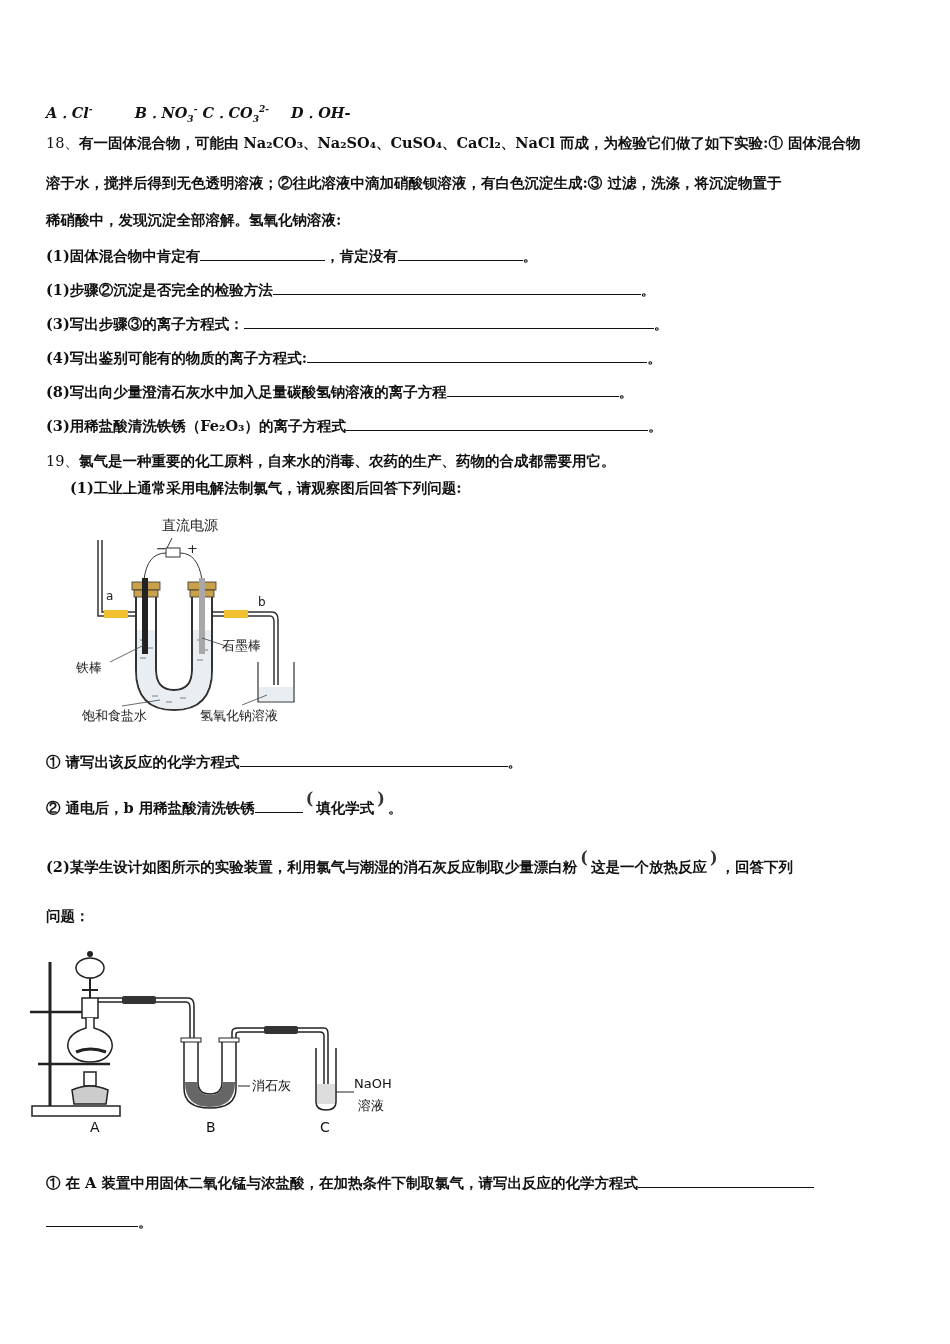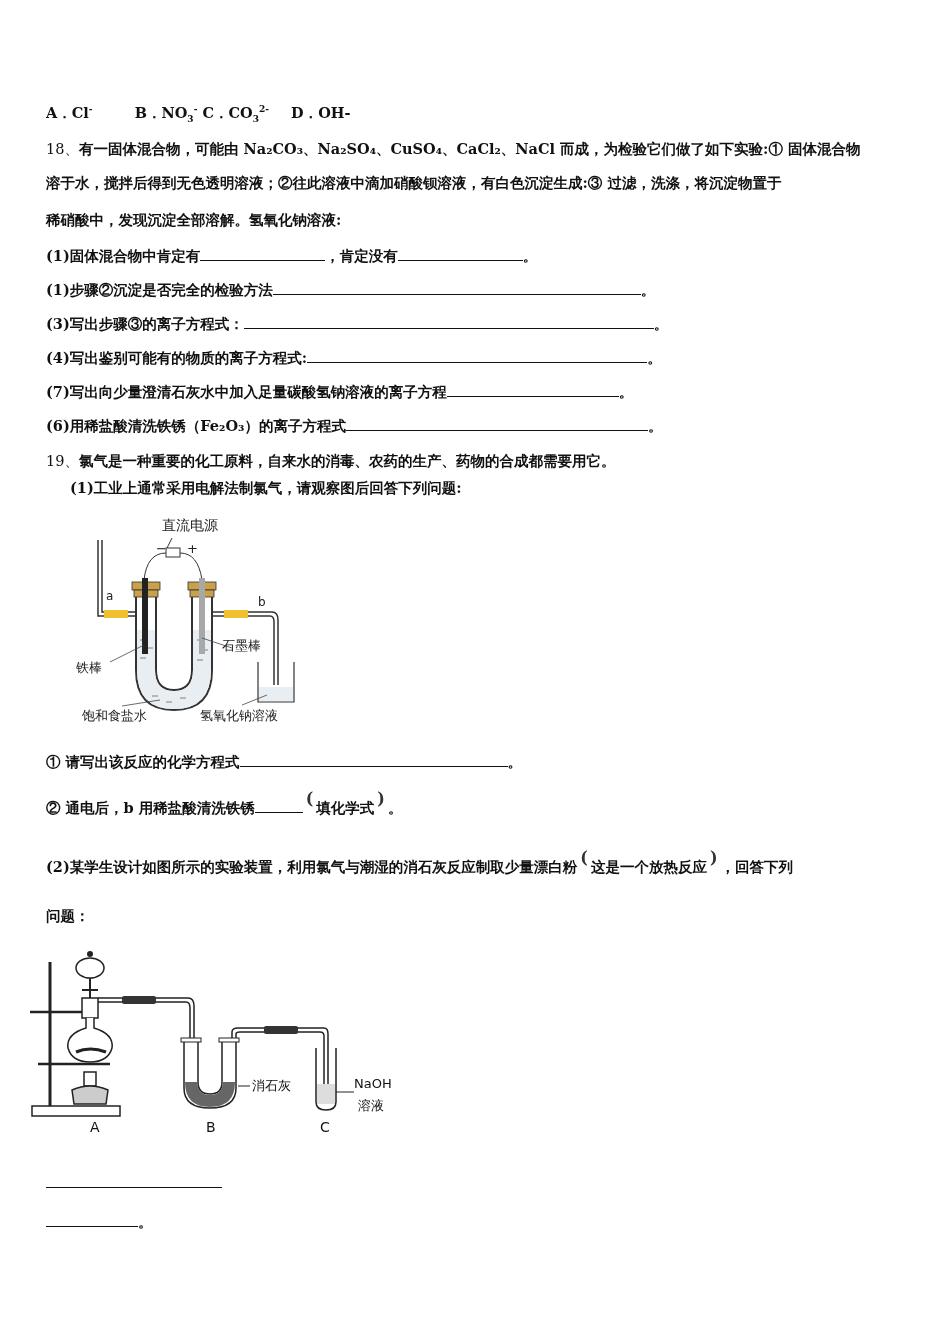--- a/index.html
+++ b/index.html
@@ -12,52 +12,52 @@
     .b { font-weight: bold; }
     .blank { display: inline-block; border-bottom: 1.3px solid #111; height: 14px; vertical-align: baseline; }
     sub, sup { font-size: 9px; line-height: 0; }
     .paren { font-size: 16px; position: relative; top: -9px; padding: 0 3px; color: #333; }
     .fig { position: absolute; }
     .fig svg text { font-family: "DejaVu Sans", sans-serif; }
   </style>
 </head>
 <body>
 
-<div class="line b" style="top:103px;">
+<div class="line b" style="top:103px;font-style:italic;">
   <span><span>A．</span><span>Cl</span><sup>-</sup></span>
   <span style="display:inline-block;width:32px"></span>
   <span><span>B．</span><span>NO</span><sub>3</sub><sup>-</sup></span>
   <span><span>C．</span><span>CO</span><sub>3</sub><sup>2-</sup></span>
   <span style="display:inline-block;width:12px"></span>
   <span><span>D．</span><span>OH-</span></span>
 </div>
 
-<div class="line" style="top:139px;">
+<div class="line" style="top:133px;">
   <span>18、</span><span class="b">有一固体混合物，可能由 </span><span class="b">Na₂CO₃、Na₂SO₄、CuSO₄、CaCl₂、NaCl</span><span class="b"> 而成，为检验它们做了如下实验:① 固体混合物</span>
 </div>
 <div class="line b" style="top:173px;">溶于水，搅拌后得到无色透明溶液；②往此溶液中滴加硝酸钡溶液，有白色沉淀生成:③ 过滤，洗涤，将沉淀物置于</div>
 <div class="line b" style="top:210px;">稀硝酸中，发现沉淀全部溶解。氢氧化钠溶液:</div>
 
 <div class="line b" style="top:246px;">
   <span>(1)固体混合物中肯定有</span><span class="blank" style="width:125px"></span><span>，肯定没有</span><span class="blank" style="width:125px"></span><span>。</span>
 </div>
 <div class="line b" style="top:280px;">
   <span>(1)步骤②沉淀是否完全的检验方法</span><span class="blank" style="width:368px"></span><span>。</span>
 </div>
 <div class="line b" style="top:314px;text-align:right;">
   <span>(3)写出步骤③的离子方程式：</span><span class="blank" style="width:410px"></span><span>。</span>
 </div>
 <div class="line b" style="top:348px;">
   <span>(4)写出鉴别可能有的物质的离子方程式:</span><span class="blank" style="width:340px"></span><span>。</span>
 </div>
 <div class="line b" style="top:382px;">
-  <span>(7)写出向少量澄清石灰水中加入足量碳酸氢钠溶液的离子方程</span><span class="blank" style="width:172px"></span><span>。</span>
+  <span>(8)写出向少量澄清石灰水中加入足量碳酸氢钠溶液的离子方程</span><span class="blank" style="width:172px"></span><span>。</span>
 </div>
 <div class="line b" style="top:416px;">
-  <span>(6)用稀盐酸清洗铁锈（</span><span>Fe₂O₃</span><span>）的离子方程式</span><span class="blank" style="width:302px"></span><span>。</span>
+  <span>(3)用稀盐酸清洗铁锈（</span><span>Fe₂O₃</span><span>）的离子方程式</span><span class="blank" style="width:302px"></span><span>。</span>
 </div>
 
 <div class="line" style="top:451px;text-align:center;">
   <span>19、</span><span class="b">氯气是一种重要的化工原料，自来水的消毒、农药的生产、药物的合成都需要用它。</span>
 </div>
 <div class="line b" style="top:478px;margin-left:24px;">(1)工业上通常采用电解法制氯气，请观察图后回答下列问题:</div>
 
 <div class="fig" style="left:62px; top:510px; width:260px; height:220px;">
   <svg width="260" height="220" viewBox="0 0 260 220" xmlns="http://www.w3.org/2000/svg">
 
@@ -171,17 +171,17 @@
     <text x="224" y="148" font-size="13" fill="#111">消石灰</text>
     <text x="326" y="146" font-size="13" fill="#111" font-family="Liberation Serif, serif">NaOH</text>
     <text x="330" y="168" font-size="13" fill="#111">溶液</text>
     <text x="62" y="190" font-size="14" fill="#111">A</text>
     <text x="178" y="190" font-size="14" fill="#111">B</text>
     <text x="292" y="190" font-size="14" fill="#111">C</text>
   </svg>
 </div>
 
 <div class="line b" style="top:1173px;">
-  <span class="blank" style="width:176px"></span>
+  <span>① 在 A 装置中用固体二氧化锰与浓盐酸，在加热条件下制取氯气，请写出反应的化学方程式</span><span class="blank" style="width:176px"></span>
 </div>
 <div class="line b" style="top:1212px;">
   <span class="blank" style="width:92px"></span><span>。</span>
 </div>
 
 </body></html>

